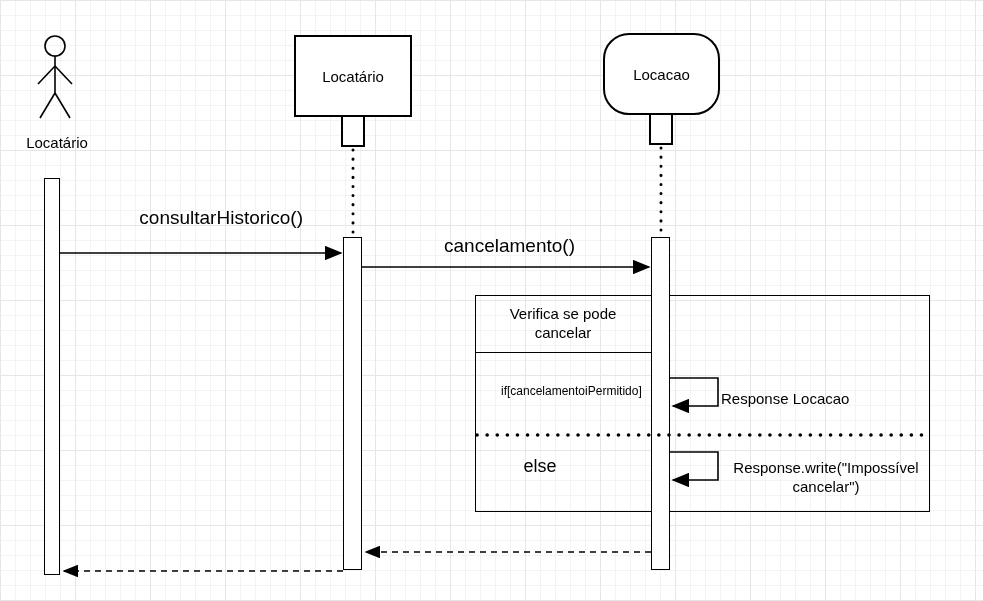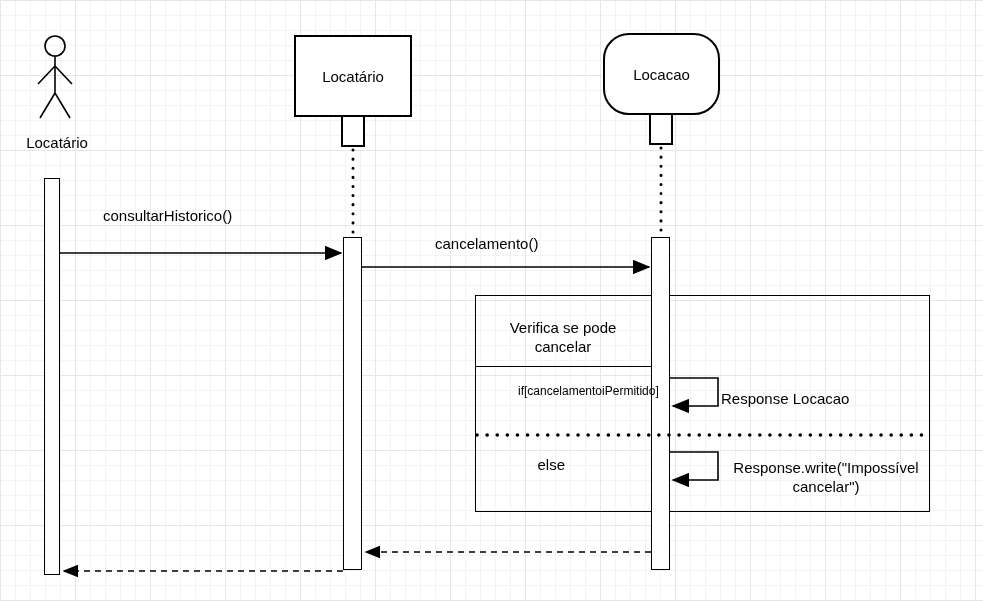--- a/index.html
+++ b/index.html
@@ -33,43 +33,43 @@
   }
   .frame{
     position:absolute;border:1.5px solid #000;box-sizing:border-box;background:transparent;
   }
   .frame-title{
     position:absolute;border-bottom:1.5px solid #000;box-sizing:border-box;
     display:flex;align-items:center;justify-content:center;text-align:center;
     font-size:15px;line-height:1.25;
   }
   .msg-label{
-    position:absolute;font-size:15px;text-align:left;white-space:nowrap;
+    position:absolute;font-size:19px;text-align:right;white-space:nowrap;
   }
   .guard{
     position:absolute;font-size:12px;white-space:nowrap;
   }
   .small-label{
-    position:absolute;font-size:15px;text-align:right;
+    position:absolute;font-size:18px;text-align:center;
   }
   .action-label{
     position:absolute;font-size:15px;
   }
   .actor-label{
     position:absolute;font-size:15px;text-align:center;
   }
   svg.overlay{position:absolute;left:0;top:0;pointer-events:none;}
 </style>
 </head>
 <body>
 
 <div id="canvas">
 
   <div class="frame" style="left:475px;top:295px;width:455px;height:217px;"></div>
-  <div class="frame-title" style="left:475px;top:309px;width:176px;height:58px;text-align:center;">
+  <div class="frame-title" style="left:475px;top:295px;width:176px;height:58px;text-align:center;">
     <div style="width:140px;">Verifica se pode cancelar</div>
   </div>
 
   <div class="box" style="left:294px;top:35px;width:118px;height:82px;">
     <span>Locatário</span>
   </div>
   <div class="box" style="left:603px;top:33px;width:117px;height:82px;border-radius:26px;">
     <span>Locacao</span>
   </div>
 
@@ -113,21 +113,21 @@
 
     <line x1="343" y1="571" x2="64" y2="571" stroke="#000" stroke-width="1.4" stroke-dasharray="6 5" marker-end="url(#arrowL)"></line>
   </svg>
 
   <div class="actor-label" style="left:17px;top:134px;width:80px;">Locatário</div>
 
   <div class="msg-label" style="left:103px;top:207px;width:200px;">consultarHistorico()</div>
 
   <div class="msg-label" style="left:435px;top:235px;width:140px;">cancelamento()</div>
 
-  <div class="guard" style="left:478px;top:384px;padding-left:40px;">if[cancelamentoiPermitido]</div>
+  <div class="guard" style="left:461px;top:384px;padding-left:40px;">if[cancelamentoiPermitido]</div>
 
   <div class="action-label" style="left:721px;top:390px;white-space:nowrap;">Response Locacao</div>
 
   <div class="small-label" style="left:515px;top:456px;width:50px;">else</div>
 
   <div class="action-label" style="left:720px;top:459px;width:212px;text-align:center;line-height:1.25;">Response.write("Impossível cancelar")</div>
 
 </div>
 
 </body></html>

